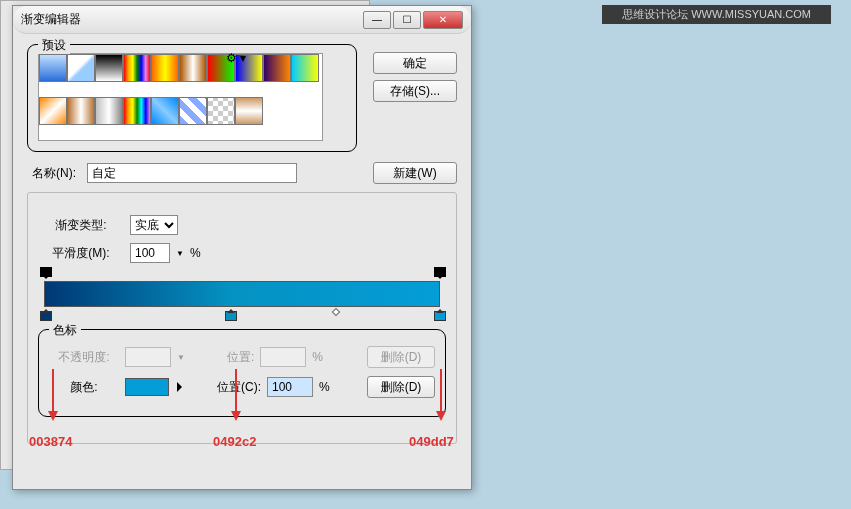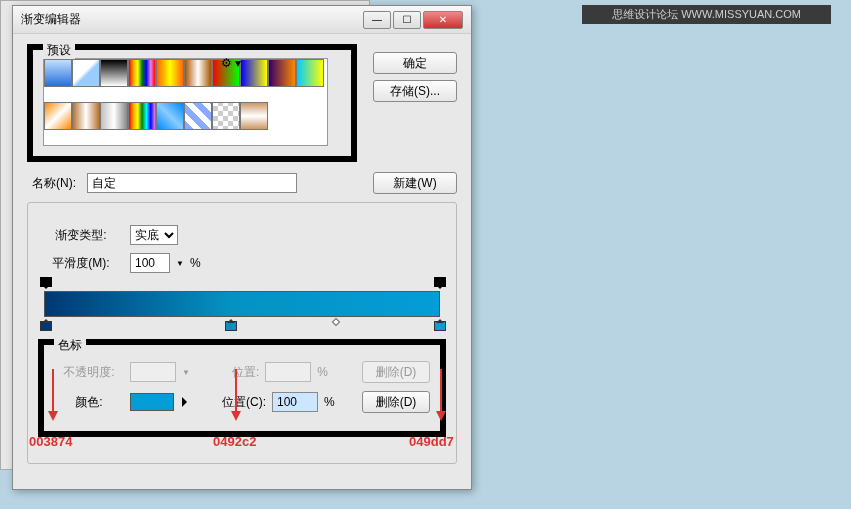--- a/index.html
+++ b/index.html
@@ -1,32 +1,32 @@
 <!DOCTYPE html>
 <html><head>
 <meta charset="utf-8">
 <style>
 * { box-sizing: border-box; margin: 0; padding: 0; font-family: "Microsoft YaHei", SimSun, sans-serif; font-size: 12px; }
 body { background: #b8d4e3; width: 851px; height: 509px; position: relative; overflow: hidden; }
-.watermark { position: absolute; top: 5px; right: 20px; background: #3a3a3a; color: #d0d0d0; padding: 2px 30px; font-size: 11px; }
+.watermark { position: absolute; top: 5px; right: 20px; background: #3a3a3a; color: #d0d0d0; padding: 2px 20px; font-size: 11px; }
 
 .dialog { position: absolute; background: #e8e8e8; border: 1px solid #888; box-shadow: 2px 2px 8px rgba(0,0,0,0.3); }
-.titlebar { height: 28px; background: linear-gradient(#f8f8f8,#e0e0e0); border-bottom: 1px solid #ccc; display: flex; align-items: center; padding: 0 8px; }
+.titlebar { height: 28px; background: linear-gradient(#f8f8f8,#e0e0e0); border-bottom: 1px solid #ccc; display: flex; align-items: center; padding: 0 8px; border-radius: 14px; }
 .titlebar-text { flex: 1; font-size: 12px; }
 .win-btns { display: flex; gap: 2px; }
 .win-btn { width: 28px; height: 18px; border: 1px solid #888; background: linear-gradient(#f4f4f4,#ddd); display: flex; align-items: center; justify-content: center; border-radius: 2px; cursor: pointer; font-size: 10px; }
 .win-close { background: linear-gradient(#e88,#c33); color: #fff; width: 40px; }
 
 
 .ge { left: 12px; top: 5px; width: 460px; height: 485px; }
 .ge-body { padding: 10px 14px; position: relative; }
 .btn { display: block; width: 84px; height: 22px; margin-bottom: 6px; background: linear-gradient(#fdfdfd,#e6e6e6); border: 1px solid #8a8a8a; border-radius: 3px; cursor: pointer; text-align: center; line-height: 20px; }
 .btn-col { position: absolute; right: 14px; top: 18px; }
 
-.group { border: 6px solid #000000; border-radius: 0; padding: 8px 10px 10px; margin-bottom: 10px; position: relative; }
+.group { border: 1px solid #000000; border-radius: 9px; padding: 8px 10px 10px; margin-bottom: 10px; position: relative; }
 .group-title { position: absolute; top: -8px; left: 10px; background: #e8e8e8; padding: 0 4px; }
 .gear { position: absolute; right: 110px; top: 6px; cursor: pointer; }
 
 .presets { display: flex; flex-wrap: wrap; gap: 0; border: 1px solid #999; background: #fff; width: 285px; height: 88px; overflow: hidden; }
 .swatch { width: 28px; height: 28px; border: 1px solid #777; cursor: pointer; }
 .sw1{background:linear-gradient(#c0e0ff,#2a6edb)}.sw2{background:linear-gradient(135deg,#fff 45%,#9cf 55%)}.sw3{background:linear-gradient(#000,#fff)}.sw4{background:repeating-linear-gradient(90deg,red,orange,yellow,green,blue,violet,red 100%)}.sw5{background:linear-gradient(90deg,#f60,#ff0,#f60)}.sw6{background:linear-gradient(90deg,#a50,#fff,#a50)}.sw7{background:linear-gradient(90deg,#f00,#0f0)}.sw8{background:linear-gradient(90deg,#00f,#ff0)}.sw9{background:linear-gradient(90deg,#306,#f80)}.sw10{background:linear-gradient(90deg,#0cf,#ff0)}
 .sw11{background:linear-gradient(135deg,#f80,#fff 50%,#f80)}.sw12{background:linear-gradient(90deg,#b87333,#fff,#b87333)}.sw13{background:linear-gradient(90deg,#c0c0c0,#fff,#888)}.sw14{background:linear-gradient(90deg,red,orange,yellow,green,cyan,blue,violet)}.sw15{background:linear-gradient(45deg,#08f,#8cf,#08f)}.sw16{background:repeating-linear-gradient(45deg,#8af 0 6px,#fff 6px 12px)}.sw17{background:repeating-conic-gradient(#ccc 0 25%,#fff 0 50%) 0/10px 10px}.sw18{background:linear-gradient(#c96,#fff,#c96)}
 
 .row { display: flex; align-items: center; gap: 6px; margin: 8px 0; }
 .lbl { text-align: center; }

